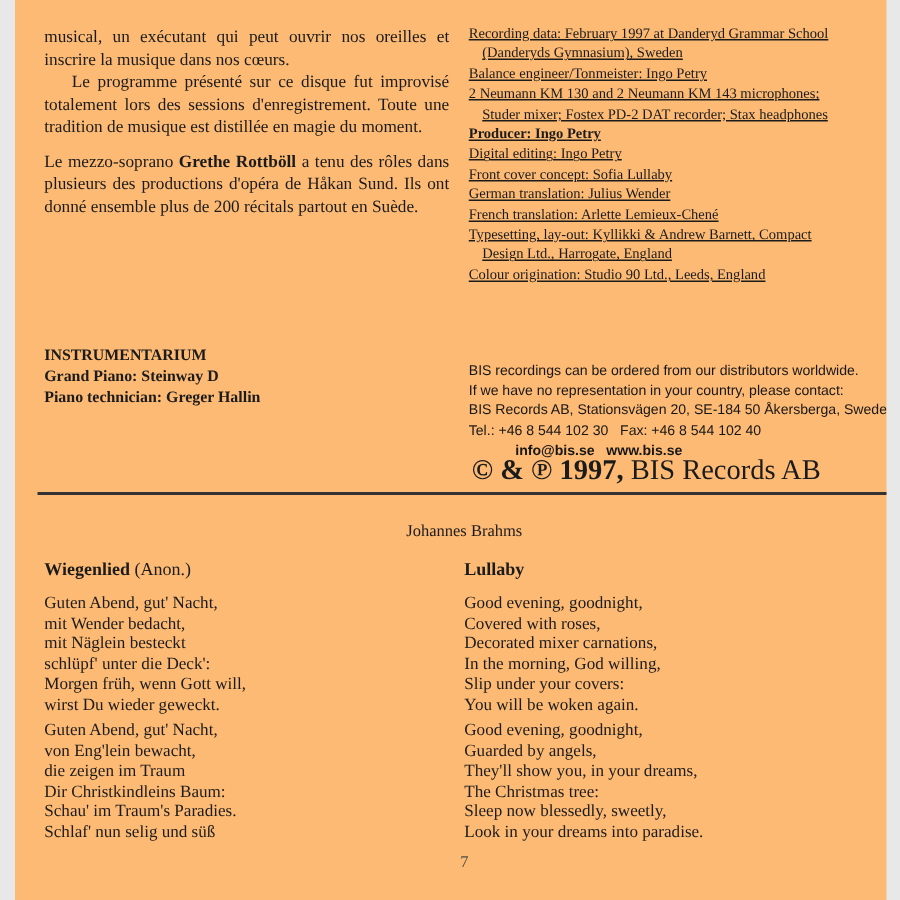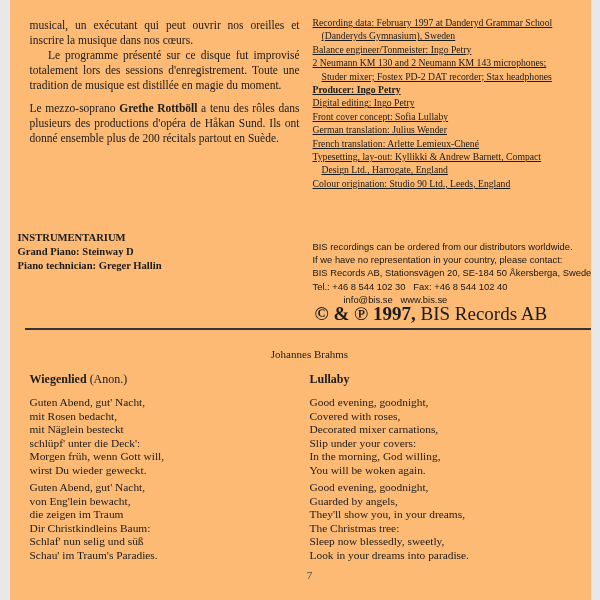--- a/index.html
+++ b/index.html
@@ -10,36 +10,36 @@
   }
   
   .fr-notes { position:absolute; left:20px; top:18px; width:270px;
               font-size:11.5px; line-height:15px; text-align:justify; }
   .fr-notes p { margin:0; }
   .fr-notes .indented { text-indent:1.6em; }
   .fr-notes .para-gap { margin-top:8px; }
   .bold-inline { font-weight:bold; }
 
   
-  .instrumentarium { position:absolute; left:8px; top:231px;
+  .instrumentarium { position:absolute; left:20px; top:231px;
                      font-weight:bold; font-size:10.6px; line-height:14px; }
 
   
   .credits { position:absolute; left:303px; top:16px; width:292px;
              font-size:9.7px; line-height:13.4px; }
   .credits .line { white-space:nowrap;text-decoration:underline; }
   .credits .indent { padding-left:9px; }
   .credits .bold { font-weight:bold; }
 
   
   .bis-contact { position:absolute; left:303px; top:240px;
                  font-family:"Liberation Sans", sans-serif;
                  font-size:9.4px; line-height:13.2px; color:#161616; }
   .bis-contact .line { white-space:pre; }
-  .bis-contact .bold { font-weight:normal;padding-left:31px; }
+  .bis-contact .bold { font-weight:bold;padding-left:31px; }
 
   
   .copyright { position:absolute; left:305px; top:303px; font-size:19px; }
   .copyright .b { font-weight:bold; }
 
   .rule { position:absolute; left:15px; top:328px; width:567px; height:2px;
           background:#333; }
 
   .composer { position:absolute; left:0; top:348px; width:600px;
               text-align:center; font-weight:normal; font-size:11px; }
@@ -120,46 +120,46 @@
 
   <div class="rule"></div>
 
   <div class="composer">Johannes Brahms</div>
 
   <div class="song song-german">
     <h3 class="song-title"><span>Wiegenlied</span><span class="normal"> (Anon.)</span></h3>
     <div class="verse">
 
     <div class="line">Guten Abend, gut' Nacht,</div>
-        <div class="line">mit Rosen bedacht,</div>
+        <div class="line">mit Wender bedacht,</div>
         <div class="line">mit Näglein besteckt</div>
         <div class="line">schlüpf' unter die Deck':</div>
         <div class="line">Morgen früh, wenn Gott will,</div>
         <div class="line">wirst Du wieder geweckt.</div>
       </div>
     <div class="verse v2">
 
     <div class="line">Guten Abend, gut' Nacht,</div>
         <div class="line">von Eng'lein bewacht,</div>
         <div class="line">die zeigen im Traum</div>
         <div class="line">Dir Christkindleins Baum:</div>
+        <div class="line">Schau' im Traum's Paradies.</div>
         <div class="line">Schlaf' nun selig und süß</div>
-        <div class="line">Schau' im Traum's Paradies.</div>
       </div>
   </div>
 
   <div class="song song-english">
     <h3 class="song-title">Lullaby</h3>
     <div class="verse">
 
     <div class="line">Good evening, goodnight,</div>
         <div class="line">Covered with roses,</div>
         <div class="line">Decorated mixer carnations,</div>
+        <div class="line">In the morning, God willing,</div>
         <div class="line">Slip under your covers:</div>
-        <div class="line">In the morning, God willing,</div>
         <div class="line">You will be woken again.</div>
       </div>
     <div class="verse v2">
 
     <div class="line">Good evening, goodnight,</div>
         <div class="line">Guarded by angels,</div>
         <div class="line">They'll show you, in your dreams,</div>
         <div class="line">The Christmas tree:</div>
         <div class="line">Sleep now blessedly, sweetly,</div>
         <div class="line">Look in your dreams into paradise.</div>

